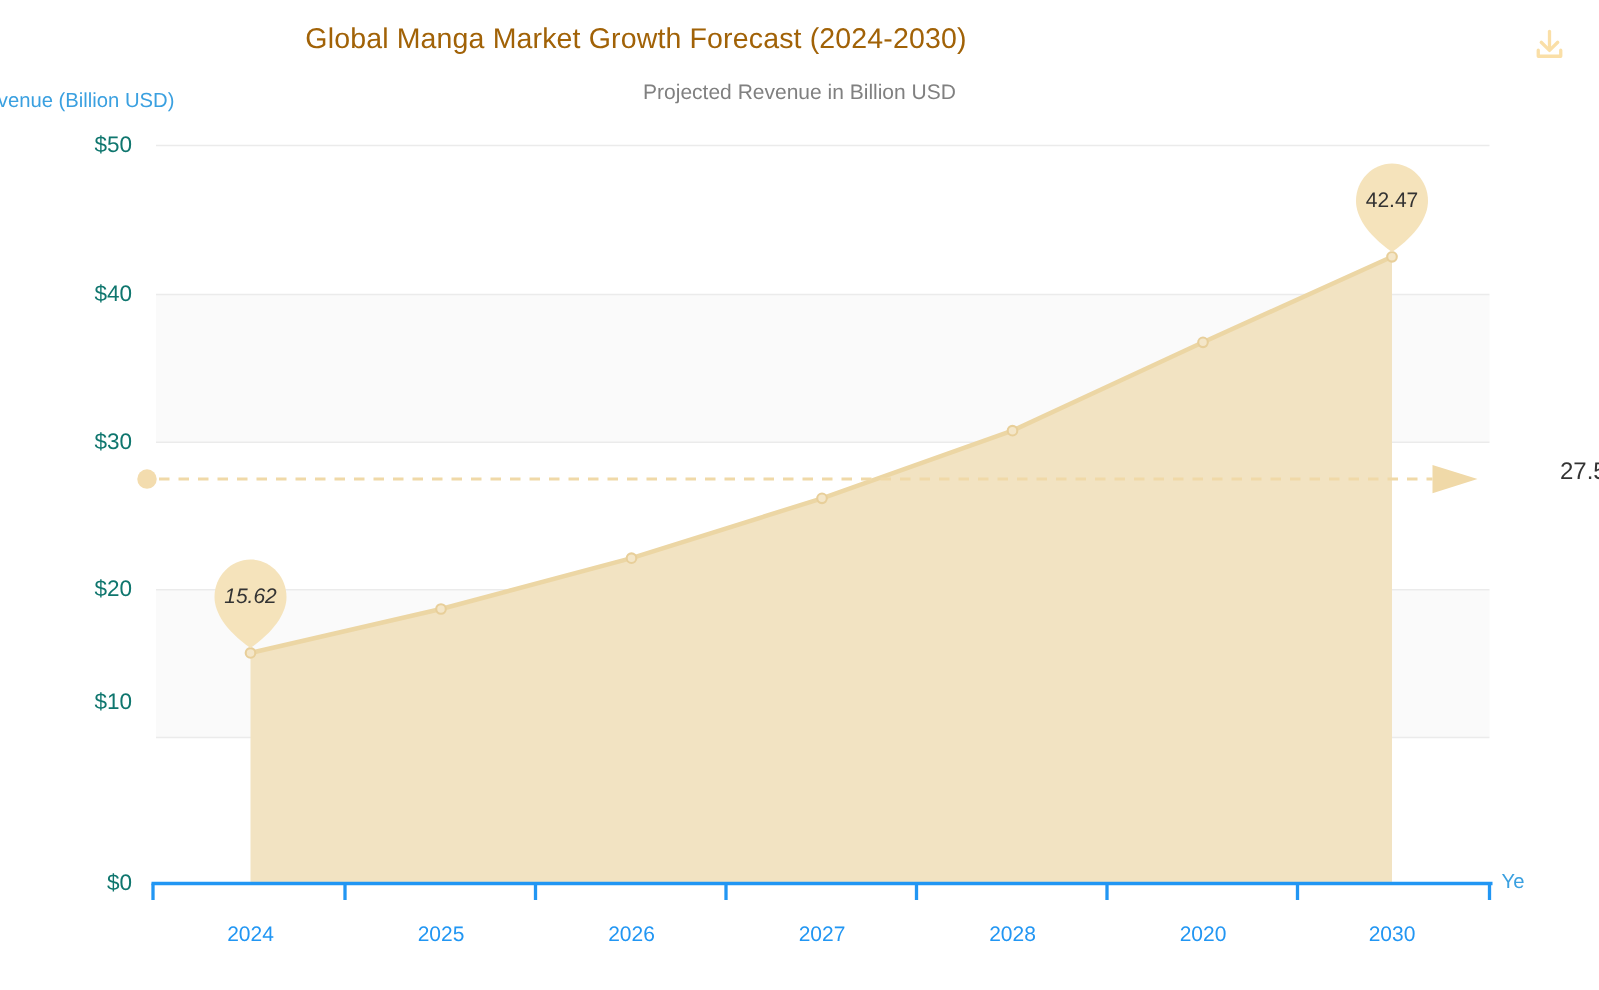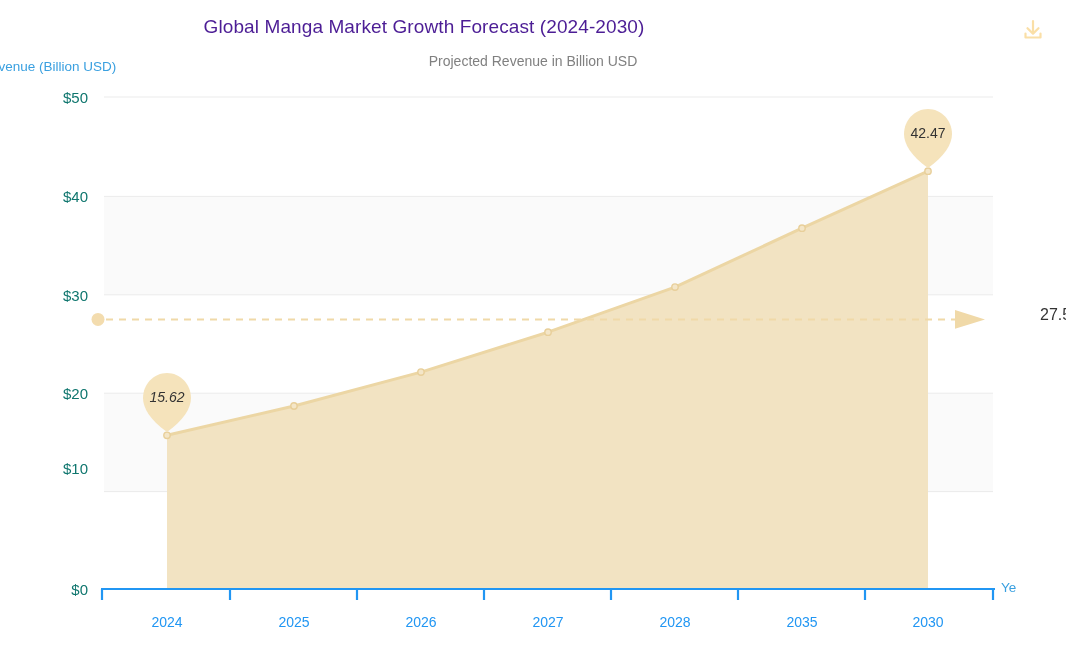--- a/index.html
+++ b/index.html
@@ -20,21 +20,21 @@
     width: 1066px;
     height: 660px;
   }
   .chart-title {
     position: absolute;
     left: 0;
     top: 16px;
     width: 848px;
     text-align: center;
     font-size: 19px;
-    color: #4c1d95;
+    color: #a16207;
     font-weight: 400;
     letter-spacing: 0.1px;
     white-space: nowrap;
   }
   .chart-subtitle {
     position: absolute;
     left: 0;
     top: 53px;
     width: 1066px;
     text-align: center;
@@ -184,16 +184,16 @@
     <div class="y-tick-label" style="top:393px;">$20</div>
     <div class="y-tick-label" style="top:468px;">$10</div>
     <div class="y-tick-label" style="top:589px;">$0</div>
   </div>
 
   <div class="x-tick-label" style="left:167px;">2024</div>
   <div class="x-tick-label" style="left:294px;">2025</div>
   <div class="x-tick-label" style="left:421px;">2026</div>
   <div class="x-tick-label" style="left:548px;">2027</div>
   <div class="x-tick-label" style="left:675px;">2028</div>
-  <div class="x-tick-label" style="left:802px;">2035</div>
+  <div class="x-tick-label" style="left:802px;">2020</div>
   <div class="x-tick-label" style="left:928px;">2030</div>
 
 </div>
 
 </body></html>

